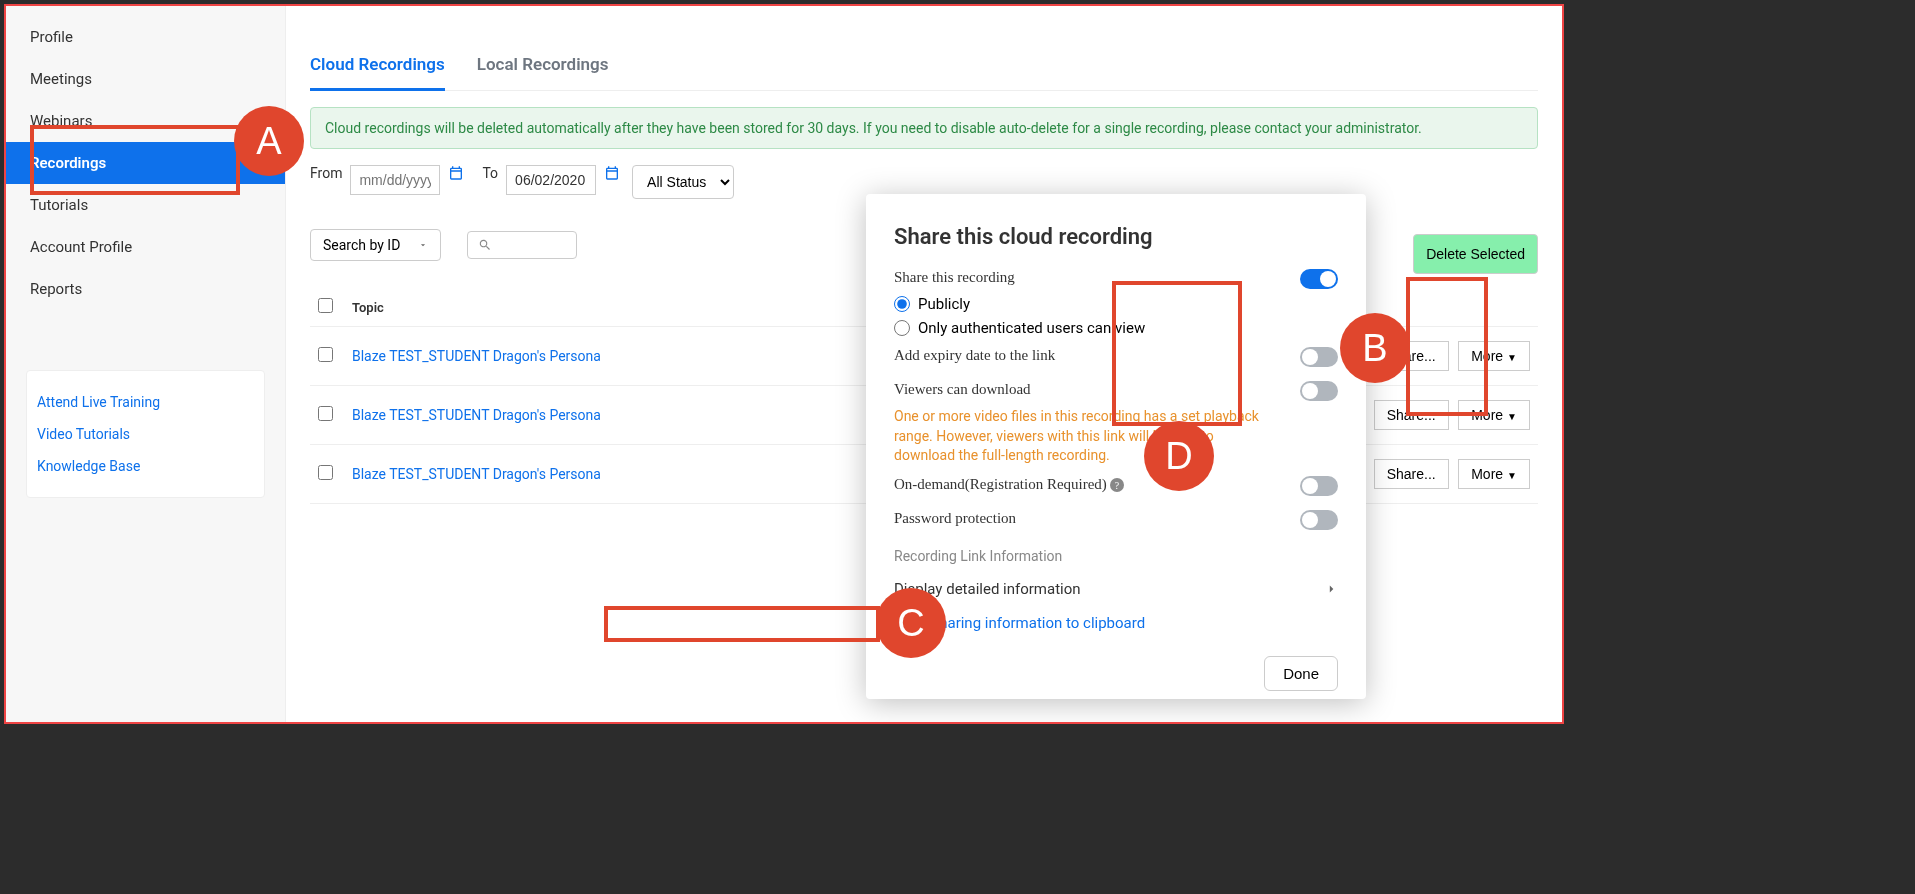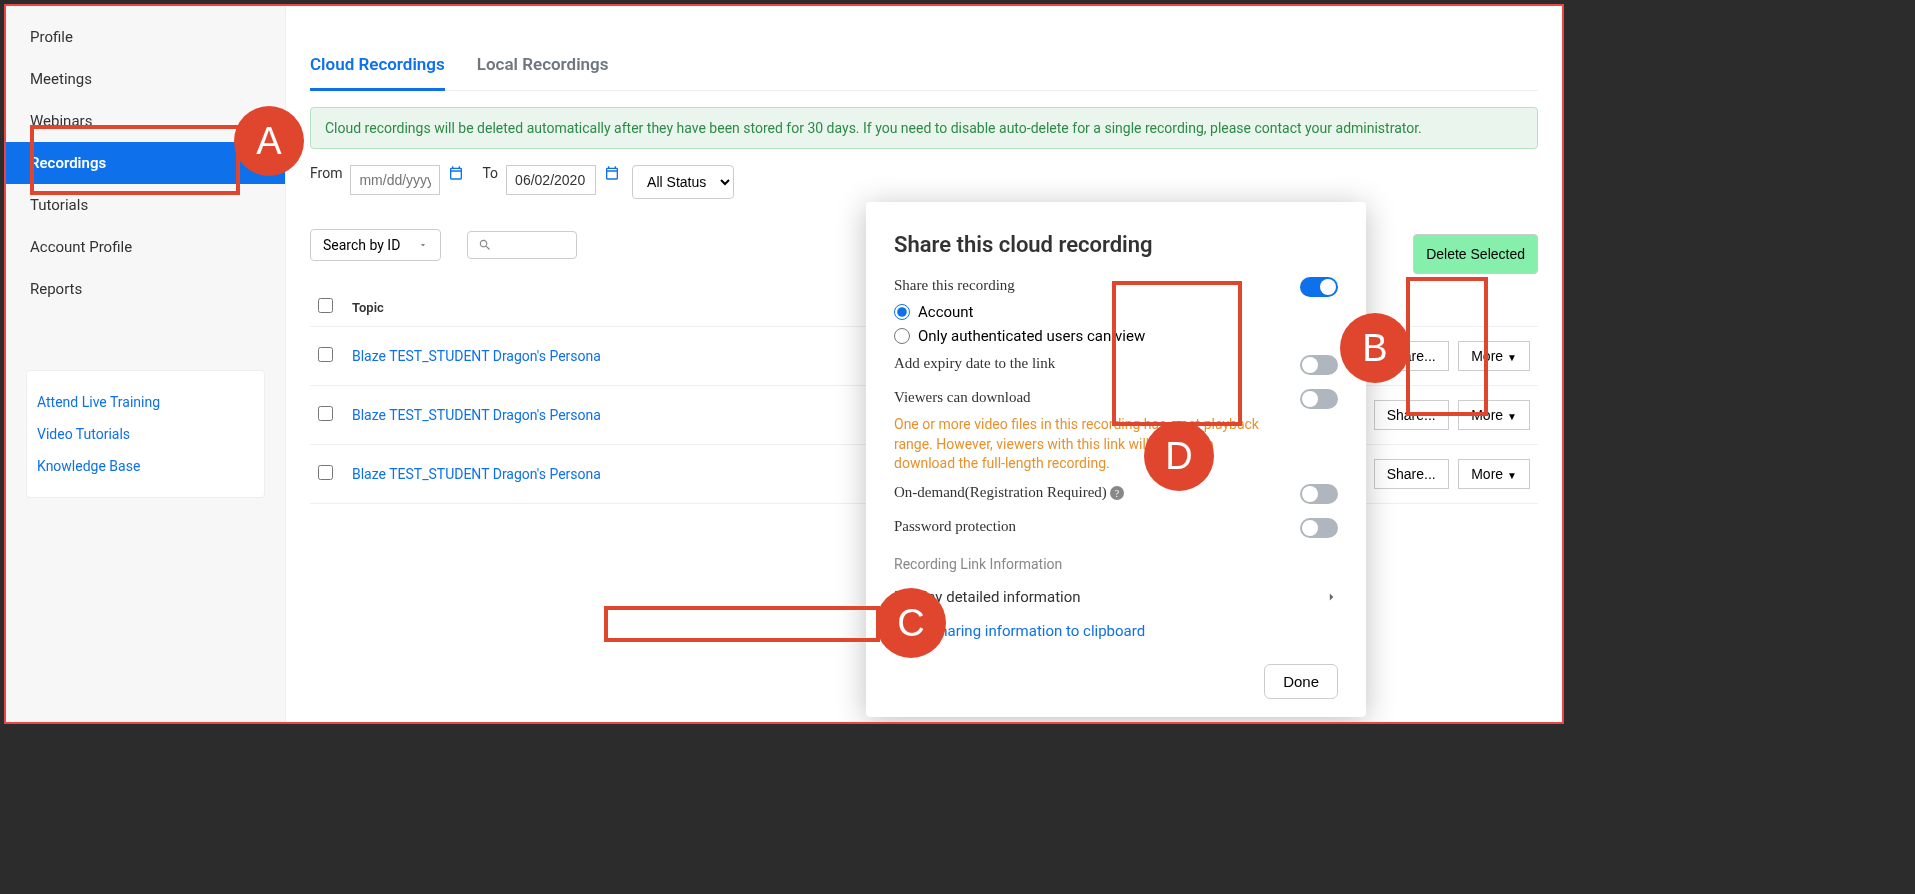--- a/index.html
+++ b/index.html
@@ -102,26 +102,26 @@
     font-size:14px; cursor:pointer; white-space: nowrap;
   }
   .btn .caret { font-size: 10px; margin-left:4px;}
   .row-actions { white-space: nowrap;}
   .row-actions .btn { margin-left: 6px; }
   input[type=checkbox]{ width:15px; height:15px; }
 
   
   .modal {
     position: absolute;
-    top: 196px; left: 580px;
+    top: 188px; left: 580px;
     width: 500px;
     background: #fff;
     box-shadow: 0 4px 30px rgba(0,0,0,0.25);
     border-radius: 4px;
-    padding: 30px 28px 18px 28px;
+    padding: 30px 28px 8px 28px;
     z-index: 50;
   }
   .modal h2 { font-size: 22px; font-weight: 600; color: #333; margin-bottom: 20px; }
   .opt-row {
     display:flex; justify-content:space-between; align-items:flex-start;
     margin-bottom: 6px;
     font-family: Liberation Serif, serif;
   }
   .opt-label { font-size:15px; color:#333; }
   .radio-row{ display:flex; align-items:center; gap:8px; margin:6px 0; font-size:15px; }
@@ -274,21 +274,21 @@
 
       <div class="modal">
         <h2>Share this cloud recording</h2>
 
         <div class="opt-row">
           <span class="opt-label">Share this recording</span>
           <div class="toggle on"></div>
         </div>
         <div class="radio-row">
           <input type="radio" checked="" style="">
-          <span>Account</span>
+          <span>Publicly</span>
         </div>
         <div class="radio-row">
           <input type="radio" style="">
           <span>Only authenticated users can view</span>
         </div>
 
         <div class="opt-row opt-block">
           <span class="opt-label">Add expiry date to the link</span>
           <div class="toggle"></div>
         </div>

